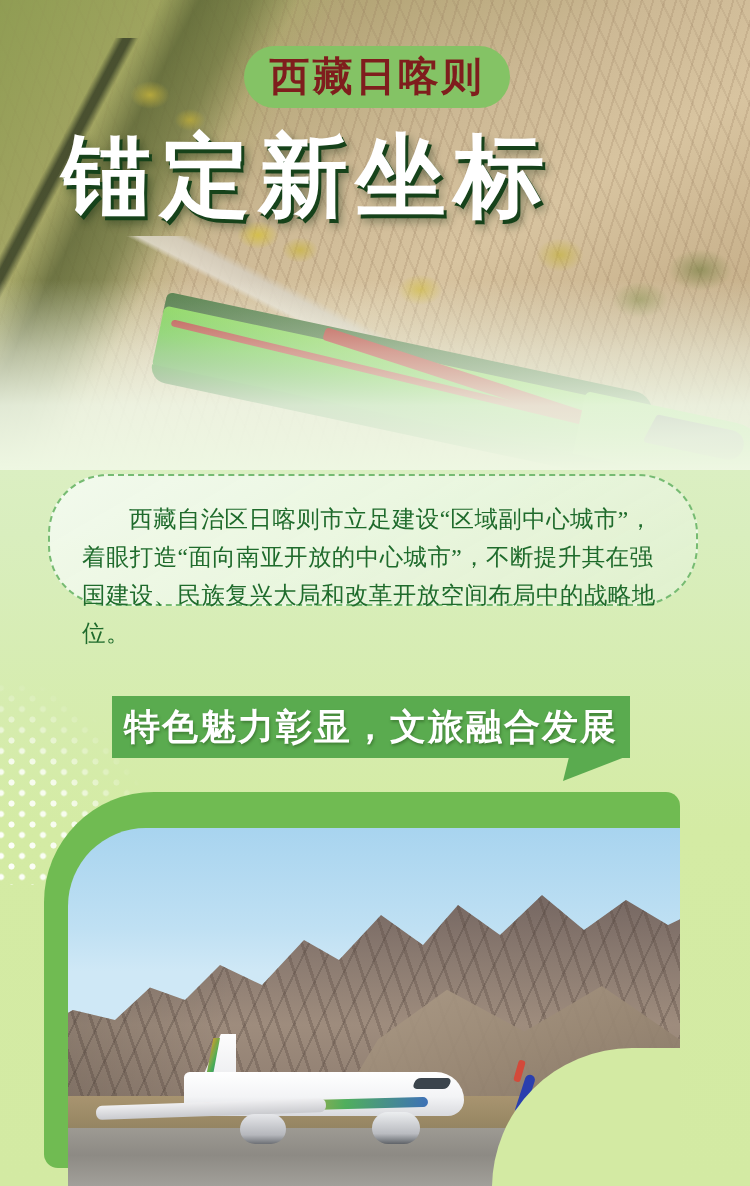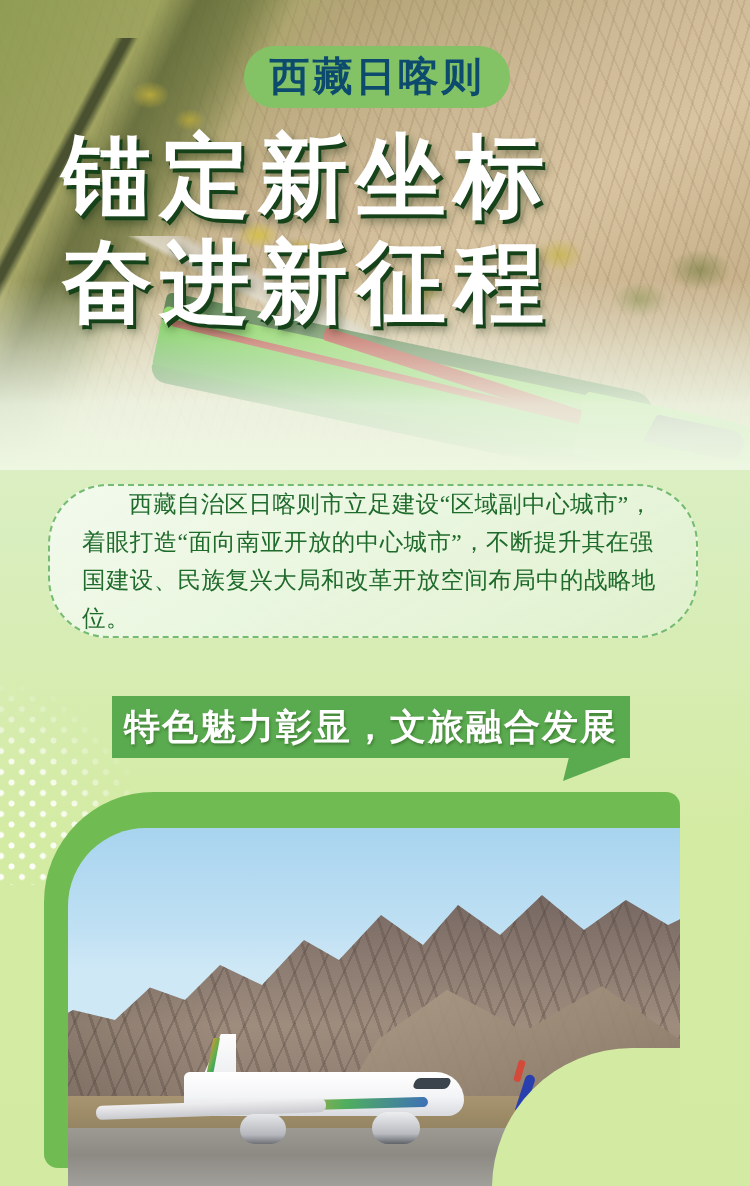--- a/index.html
+++ b/index.html
@@ -151,21 +151,21 @@
     width: 266px; height: 62px;
     background: #84c365;
     border-radius: 31px;
     display: flex;
     align-items: center;
     justify-content: center;
   }
   .badge-text {
     font-size: 40px;
     font-weight: bold;
-    color: #0c4a6e;
+    color: #7f1d1d;
     letter-spacing: 3px;
     line-height: 1;
     white-space: nowrap;
   }
 
   
   .title-wrap {
     position: absolute;
     left: 0; top: 124px;
     width: 614px;
@@ -193,31 +193,30 @@
       radial-gradient(circle, rgba(255,255,255,.95) 2.7px, rgba(255,255,255,0) 3.4px);
     background-size: 21px 21px, 21px 21px;
     background-position: 0 0, 10.5px 10.5px;
     -webkit-mask-image: radial-gradient(ellipse 210px 230px at 10px 230px, #000 8%, rgba(0,0,0,.85) 42%, rgba(0,0,0,0) 78%);
     mask-image: radial-gradient(ellipse 210px 230px at 10px 230px, #000 8%, rgba(0,0,0,.85) 42%, rgba(0,0,0,0) 78%);
   }
 
   
   .note-box {
     position: absolute;
-    left: 48px; top: 484px;
-    width: 650px; height: 154px;
+    left: 48px; top: 474px;
+    width: 650px; height: 132px;
     border: 2px dashed #76bb72;
     border-radius: 60px;
     background: linear-gradient(150deg,
        rgba(244,250,240,.92) 0%,
        rgba(236,247,228,.9) 45%,
        rgba(225,241,208,.86) 100%);
     box-sizing: border-box;
     display: flex;
-    align-items: center;
   }
   .note-text {
     padding: 0 32px;
     font-size: 23.5px;
     line-height: 1.62;
     color: #1f6b2c;
     text-indent: 2em;
     font-weight: 500;
     letter-spacing: .4px;
   }
@@ -465,21 +464,20 @@
     </div>
     <div class="hero-fade"></div>
   </div>
 
   <div class="badge">
     <span class="badge-text">西藏日喀则</span>
   </div>
 
   <div class="title-wrap">
     <div class="title-line">锚定新坐标</div>
-    <div class="title-line">奋进新征程</div>
   </div>
 
   <div class="dots"></div>
 
   <div class="note-box">
     <p class="note-text">西藏自治区日喀则市立足建设“区域副中心城市”，着眼打造“面向南亚开放的中心城市”，不断提升其在强国建设、民族复兴大局和改革开放空间布局中的战略地位。</p>
   </div>
 
   <div class="banner">
     <span class="banner-text">特色魅力彰显，文旅融合发展</span>

